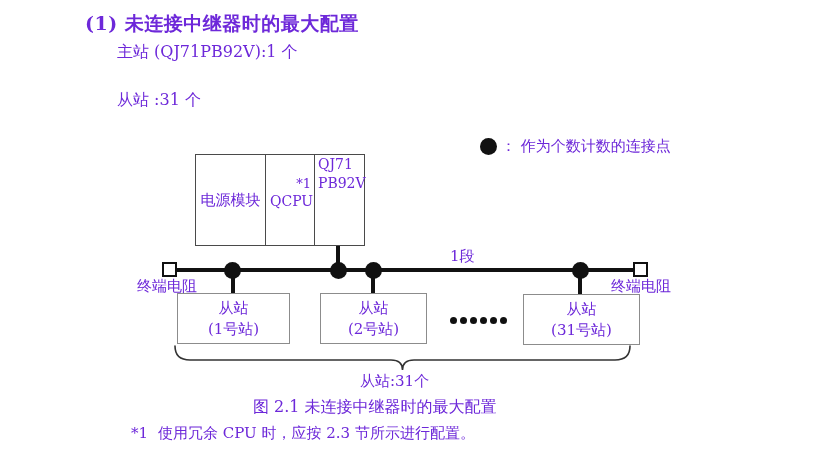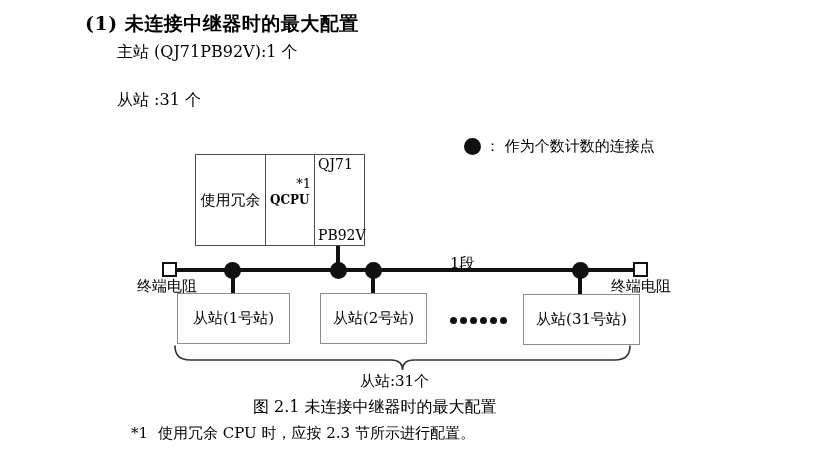--- a/index.html
+++ b/index.html
@@ -1,69 +1,69 @@
 <!DOCTYPE html>
 <html><head>
 <meta charset="utf-8">
 <style>
   html,body{margin:0;padding:0;background:#fff;}
   .page{
     position:relative;width:821px;height:457px;background:#ffffff;
-    font-family:"DejaVu Serif","Liberation Serif",serif;color:#000000;
+    font-family:"DejaVu Serif","Liberation Serif",serif;color:#6d28d9;
     overflow:hidden;
   }
   .abs{position:absolute;}
 
   
   .heading{left:85px;top:11px;font-size:19px;font-weight:bold;letter-spacing:0.5px;white-space:nowrap;}
   .subline1{left:117px;top:42px;font-size:16px;white-space:nowrap;text-align:center;}
   .subline2{left:117px;top:66px;font-size:16px;white-space:nowrap;margin-top:24px;}
 
   
   .master-label{left:196px;top:131px;font-size:15px;white-space:nowrap;}
   .master-box{
     left:195px;top:154px;width:170px;height:92px;
     border:1.5px solid #4a4a4a;display:flex;box-sizing:border-box;background:#fff;
   }
   .mcell{box-sizing:border-box;position:relative;}
   .cell-power{width:70px;border-right:1.5px solid #4a4a4a;display:flex;align-items:center;justify-content:center;font-size:15px;}
   .cell-cpu{width:49px;border-right:1.5px solid #4a4a4a;}
   .cpu-note{position:absolute;top:21px;right:3px;font-size:13px;}
-  .cpu-text{position:absolute;top:38px;left:4px;font-size:12px;font-weight:bold;}
-  .cell-pb{width:48px;display:flex;flex-direction:column;justify-content:space-between;padding-left:3px;font-size:14px;line-height:19px;}
+  .cpu-text{position:absolute;top:38px;left:4px;font-size:14px;}
+  .cell-pb{width:48px;display:flex;flex-direction:column;justify-content:flex-start;padding-left:3px;font-size:14px;line-height:19px;}
 
   
-  .legend{left:464px;top:137px;display:flex;align-items:center;justify-content:space-between;}
+  .legend{left:480px;top:137px;display:flex;align-items:center;justify-content:space-between;}
   .legend-dot{width:17px;height:17px;border-radius:50%;background:#111;display:inline-block;}
   .legend-text{font-size:15px;margin-left:4px;white-space:nowrap;}
 
   
   .bus-line{left:170px;top:268px;width:471px;height:4px;background:#111;}
-  .seg-label{left:450px;top:254px;font-size:15px;white-space:nowrap;}
+  .seg-label{left:450px;top:247px;font-size:15px;white-space:nowrap;}
   .term-sq{width:11px;height:11px;background:#fff;border:2px solid #111;top:262px;}
   .term-sq.left{left:162px;}
   .term-sq.right{left:633px;}
   .term-label{top:277px;font-size:15px;white-space:nowrap;text-align:center;}
   .term-label.left{left:137px;}
   .term-label.right{left:611px;}
   .node{width:17px;height:17px;border-radius:50%;background:#111;top:262px;}
   .node.n1{left:224px;}
   .node.n2{left:330px;}
   .node.n3{left:365px;}
   .node.n4{left:572px;}
   .drop{width:4px;background:#111;}
   .drop.master{left:336px;top:246px;height:24px;}
   .drop.s1{left:231px;top:271px;height:23px;}
   .drop.s2{left:371px;top:271px;height:23px;}
   .drop.s3{left:578px;top:271px;height:24px;}
 
   
   .slave-box{
     border:1.5px solid #8c8c8c;background:#fff;box-sizing:border-box;
-    display:flex;flex-direction:row;align-items:center;justify-content:center;
+    display:flex;flex-direction:column;align-items:center;justify-content:center;
     font-size:15px;line-height:21px;top:293px;height:51px;
   }
   .slave-box.b1{left:177px;width:113px;}
   .slave-box.b2{left:320px;width:107px;}
   .slave-box.b3{left:523px;width:117px;top:294px;}
 
   .ellipsis{left:450px;top:317px;display:flex;gap:3px;}
   .ellipsis i{width:7px;height:7px;border-radius:50%;background:#111;display:block;}
 
   
@@ -76,21 +76,21 @@
 </head>
 <body>
 
 <div class="page">
 
   <div class="abs heading">(1) 未连接中继器时的最大配置</div>
   <div class="abs subline1">主站 (QJ71PB92V):1 个</div>
   <div class="abs subline2">从站 :31 个</div>
 
   <div class="abs master-box">
-    <div class="mcell cell-power">使用冗余</div>
+    <div class="mcell cell-power">电源模块</div>
     <div class="mcell cell-cpu">
       <span class="cpu-note">*1</span>
       <span class="cpu-text">QCPU</span>
     </div>
     <div class="mcell cell-pb">
       <span>QJ71</span>
       <span>PB92V</span>
     </div>
   </div>
 

